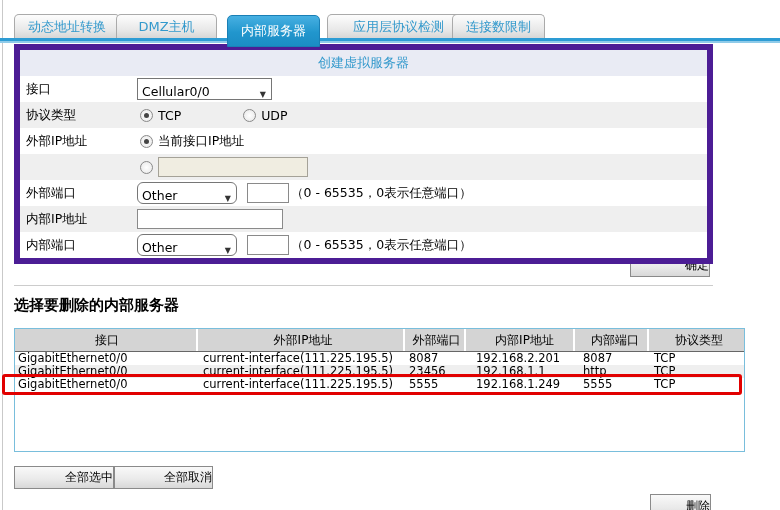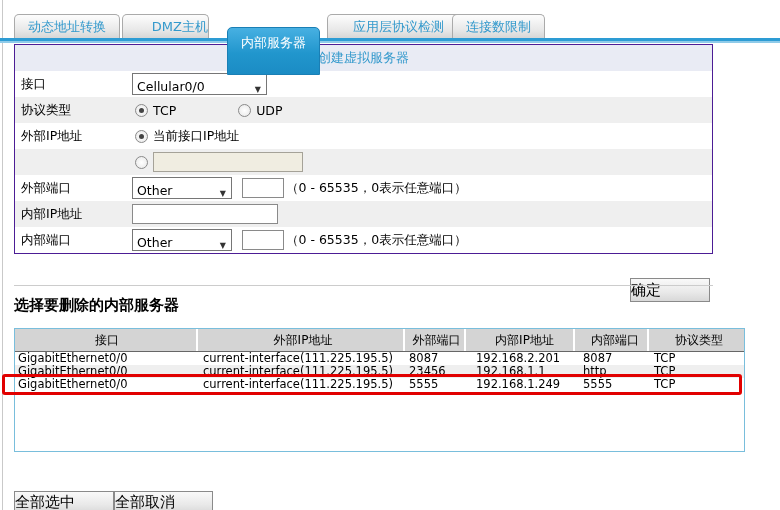--- a/index.html
+++ b/index.html
@@ -6,53 +6,53 @@
   html,body { width:780px; height:510px; background:#fff; overflow:hidden; position:relative;
               font-family:"DejaVu Sans","Liberation Sans",sans-serif; color:#000; }
 
   .frame-line { position:absolute; left:2px; top:0; width:1px; height:510px; background:#c9c9c9; }
 
   
   .tab { position:absolute; top:14px; height:26px; line-height:24px; text-align:center;
          font-size:13px; color:#3399cc; cursor:pointer;
          background:linear-gradient(#fdfdfd,#e8e8e8 60%,#d2d2d2);
          border:1px solid #aaaaaa; border-bottom:none; border-radius:5px 5px 0 0; z-index:2; }
-  .tab.active { top:27px; height:48px; line-height:30px; color:#ffffff;
+  .tab.active { top:15px; height:32px; line-height:30px; color:#ffffff;
          background:linear-gradient(#47b0e2,#2196cd 55%,#1b8cc4);
          border:1px solid #1a7fb5; z-index:4; }
   .tab-bar { position:absolute; left:0; top:38px; width:780px; height:5px;
          background:#2d9cd4; border-bottom:2px solid #8fcbe9; z-index:3; }
 
   
-  .form-box { position:absolute; left:14px; top:44px; width:699px; border:1px solid #4c1d95;
+  .form-box { position:absolute; left:14px; top:44px; width:699px; border:6px solid #4c1d95;
               background:#fff; z-index:1; }
   .form-title { height:26px; line-height:26px; text-align:center; background:#e9ebf4;
                 color:#3399cc; font-size:13px; }
   .frow { height:26px; display:flex; align-items:center; font-size:12.5px; }
   .frow.alt { background:#efefef; }
   .flabel { width:117px; padding-left:6px; flex:none; }
   .sel { height:22px; border:1px solid #767676; background:#fff; display:flex;
          align-items:flex-end; font-size:12.5px; cursor:pointer; }
   .sel .sel-txt { padding-left:4px; flex:1; }
   .sel .sel-arrow { font-size:8px; color:#333; padding-right:5px; }
   .sel-wide { width:135px; }
-  .sel-port { width:100px; }
+  .sel-port { width:100px;border-radius:6px; }
   .radio { width:13px; height:13px; border-radius:50%; border:1px solid #8a8a8a;
            background:radial-gradient(#ffffff,#e6e6e6); display:inline-block; position:relative;
            vertical-align:middle; margin-right:5px; flex:none; cursor:pointer; }
   .radio.checked::after { content:""; position:absolute; left:3px; top:3px; width:5px; height:5px;
            border-radius:50%; background:#444; }
   .txt-input { height:20px; border:1px solid #8a8a8a; background:#fff; }
   .txt-input.disabled { background:#f0ede1; border:1px solid #a5a298; }
   .port-input { width:42px; margin-left:10px; }
   .hint { margin-left:2px; font-size:12.5px; color:#000; }
 
   .btn { background:linear-gradient(#f9f9f9,#e9e9e9 60%,#d8d8d8); border:1px solid #8a8a8a;
-         font-size:15px; text-align:left; cursor:pointer;
-         font-family:"DejaVu Sans","Liberation Sans",sans-serif;margin-top:25px; }
+         font-size:12px; text-align:right; cursor:pointer;
+         font-family:"DejaVu Sans","Liberation Sans",sans-serif; }
   .btn-ok { position:absolute; left:630px; top:253px; width:80px; height:24px; line-height:22px; }
 
   .divider { position:absolute; left:14px; top:285px; width:699px; height:1px; background:#cccccc; }
 
   
   .section-title { position:absolute; left:14px; top:296px; font-size:15px; font-weight:bold; }
 
   .srv-table { position:absolute; left:14px; top:328px; width:731px; height:124px;
                border:1px solid #79bedc; background:#fff; font-size:11.5px; }
   .thead { display:flex; height:23px; background:#d4d4d4; border-bottom:1px solid #666666;
@@ -75,21 +75,21 @@
   .btn-selall  { position:absolute; left:14px;  top:466px; width:100px; height:23px; line-height:21px; }
   .btn-deselall{ position:absolute; left:114px; top:466px; width:99px;  height:23px; line-height:21px; }
   .btn-delete  { position:absolute; left:650px; top:494px; width:61px;  height:24px; line-height:22px; }
 </style>
 </head>
 <body>
 
 <div class="frame-line"></div>
 
 <div class="tab" style="left:14px;width:106px;">动态地址转换</div>
-<div class="tab" style="left:122px;width:87px;text-align:right;">DMZ主机</div>
+<div class="tab" style="left:116px;width:101px;">DMZ主机</div>
 <div class="tab active" style="left:227px;width:93px;">内部服务器</div>
 <div class="tab" style="left:327px;width:143px;">应用层协议检测</div>
 <div class="tab" style="left:452px;width:93px;">连接数限制</div>
 <div class="tab-bar"></div>
 
 <div class="form-box">
   <div class="form-title">创建虚拟服务器</div>
 
   <div class="frow">
     <div class="flabel">接口</div>

